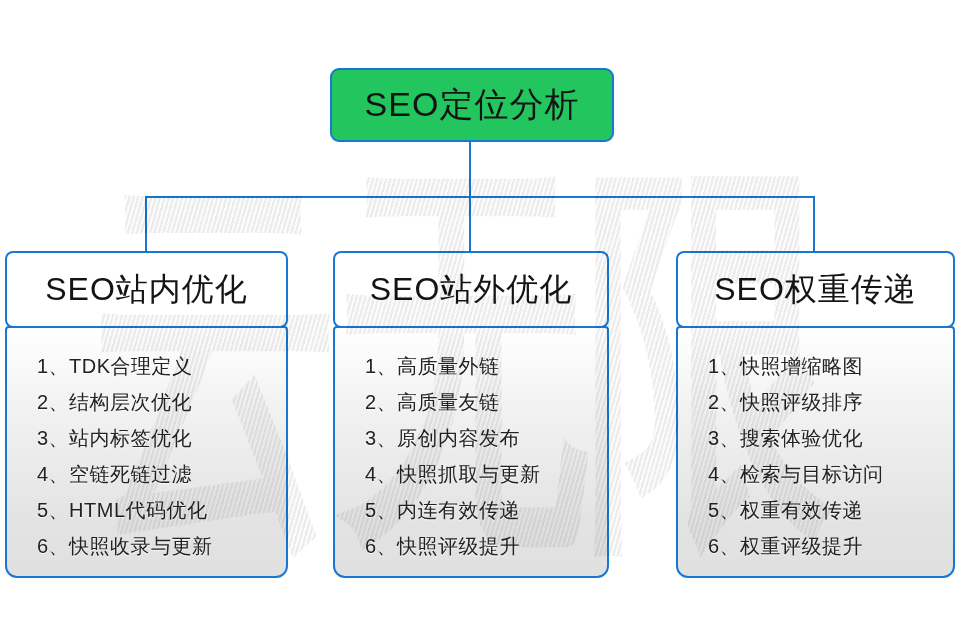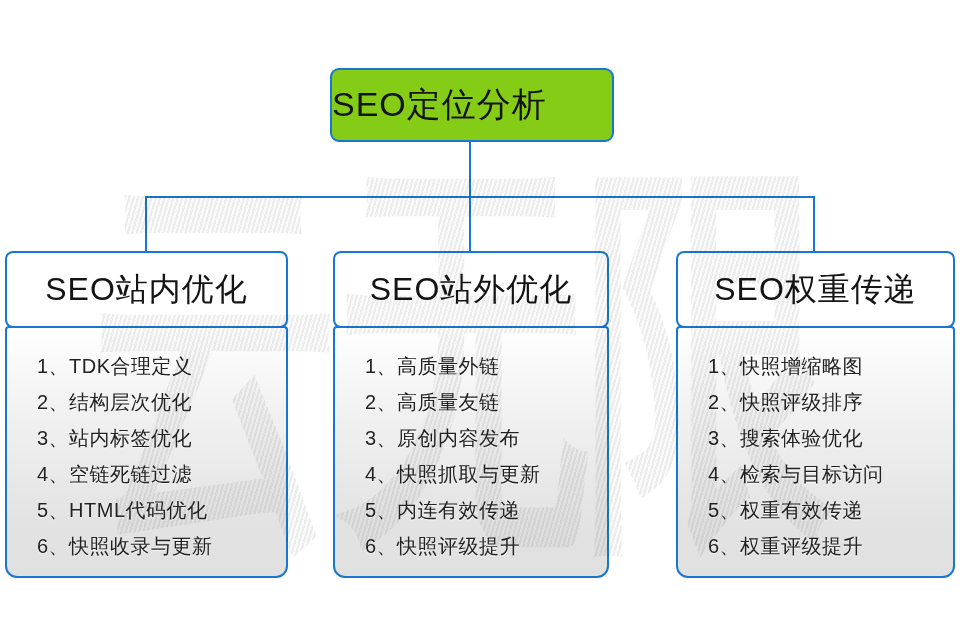--- a/index.html
+++ b/index.html
@@ -5,22 +5,22 @@
   html,body{margin:0;padding:0;background:#ffffff;}
   body{font-family:"Liberation Sans","DejaVu Sans",sans-serif;}
   .stage{position:relative;width:960px;height:641px;background:#ffffff;overflow:hidden;}
 
   
   .line{position:absolute;background:#1777d2;}
 
   
   .root-box{
     position:absolute;left:330px;top:68px;width:280px;height:70px;
-    background:#84cc16;border:2px solid #1777d2;border-radius:9px;
-    display:flex;align-items:center;
+    background:#22c55e;border:2px solid #1777d2;border-radius:9px;
+    display:flex;align-items:center;justify-content:center;
     font-size:34px;color:#141414;letter-spacing:1px;z-index:2;
   }
 
   
   .branch-header{
     position:absolute;top:251px;height:77px;box-sizing:border-box;
     background:#ffffff;border:2px solid #1777d2;border-radius:8px;
     display:flex;align-items:center;justify-content:center;
     font-size:32px;color:#141414;letter-spacing:1px;z-index:3;
   }

